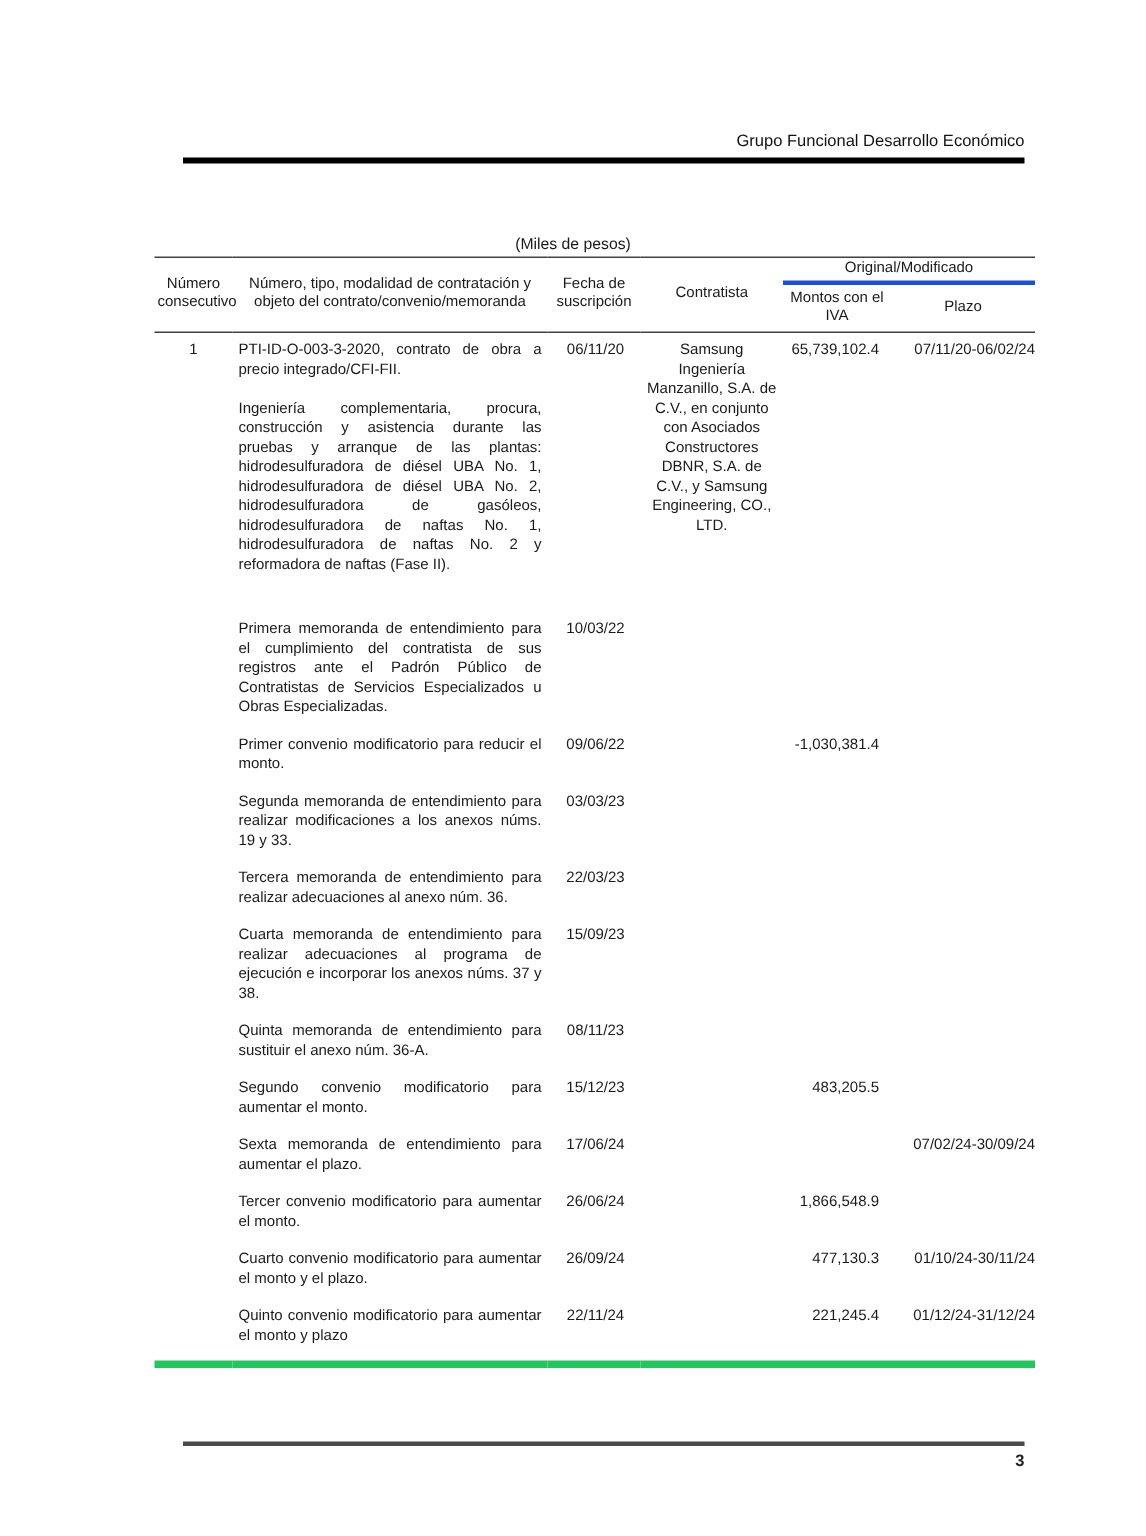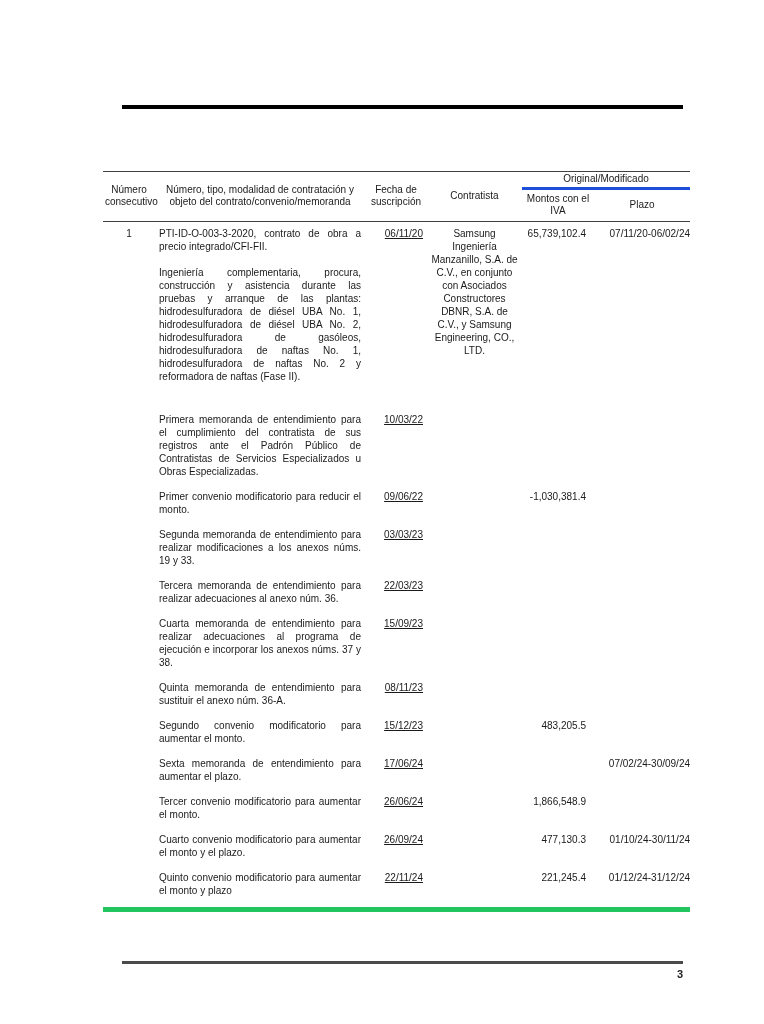--- a/index.html
+++ b/index.html
@@ -91,21 +91,21 @@
   }
   tbody tr.row td { padding-top: 12px; }
   tbody tr.first td { padding-top: 5px; }
   tbody tr.gap-lg td { padding-top: 26px; }
   tbody tr.last td { padding-bottom: 10px; border-bottom: 5px solid #22c55e; }
 
   .td-num { text-align: center; }
   .td-obj { text-align: justify; }
   .td-obj p { margin: 0 0 13px 0; text-align: justify; }
   .td-obj p:last-child { margin-bottom: 4px; }
-  .td-fecha { text-align: right; padding-left: 6px; text-decoration: underline; }
+  .td-fecha { text-align: center; padding-left: 6px; }
   .td-contr { text-align: center; }
   .td-monto { text-align: right; padding-right: 8px; }
   .td-plazo { text-align: right; padding-right: 0; }
 
   .footer-rule {
     position: absolute;
     top: 961px;
     left: 122px;
     width: 561px;
     height: 2.5px;
@@ -120,22 +120,24 @@
     font-size: 11px;
     font-weight: bold;
     color: #222;
   }
 </style>
 </head>
 <body>
 
 <div class="page">
 
+  <div class="running-header">Grupo Funcional Desarrollo Económico</div>
   <div class="header-rule"></div>
 
+  <div class="subtitle">(Miles de pesos)</div>
 
   <table class="contracts">
     <colgroup>
       <col class="c1">
         <col class="c2">
         <col class="c3">
         <col class="c4">
         <col class="c5">
         <col class="c6">
     </colgroup>

